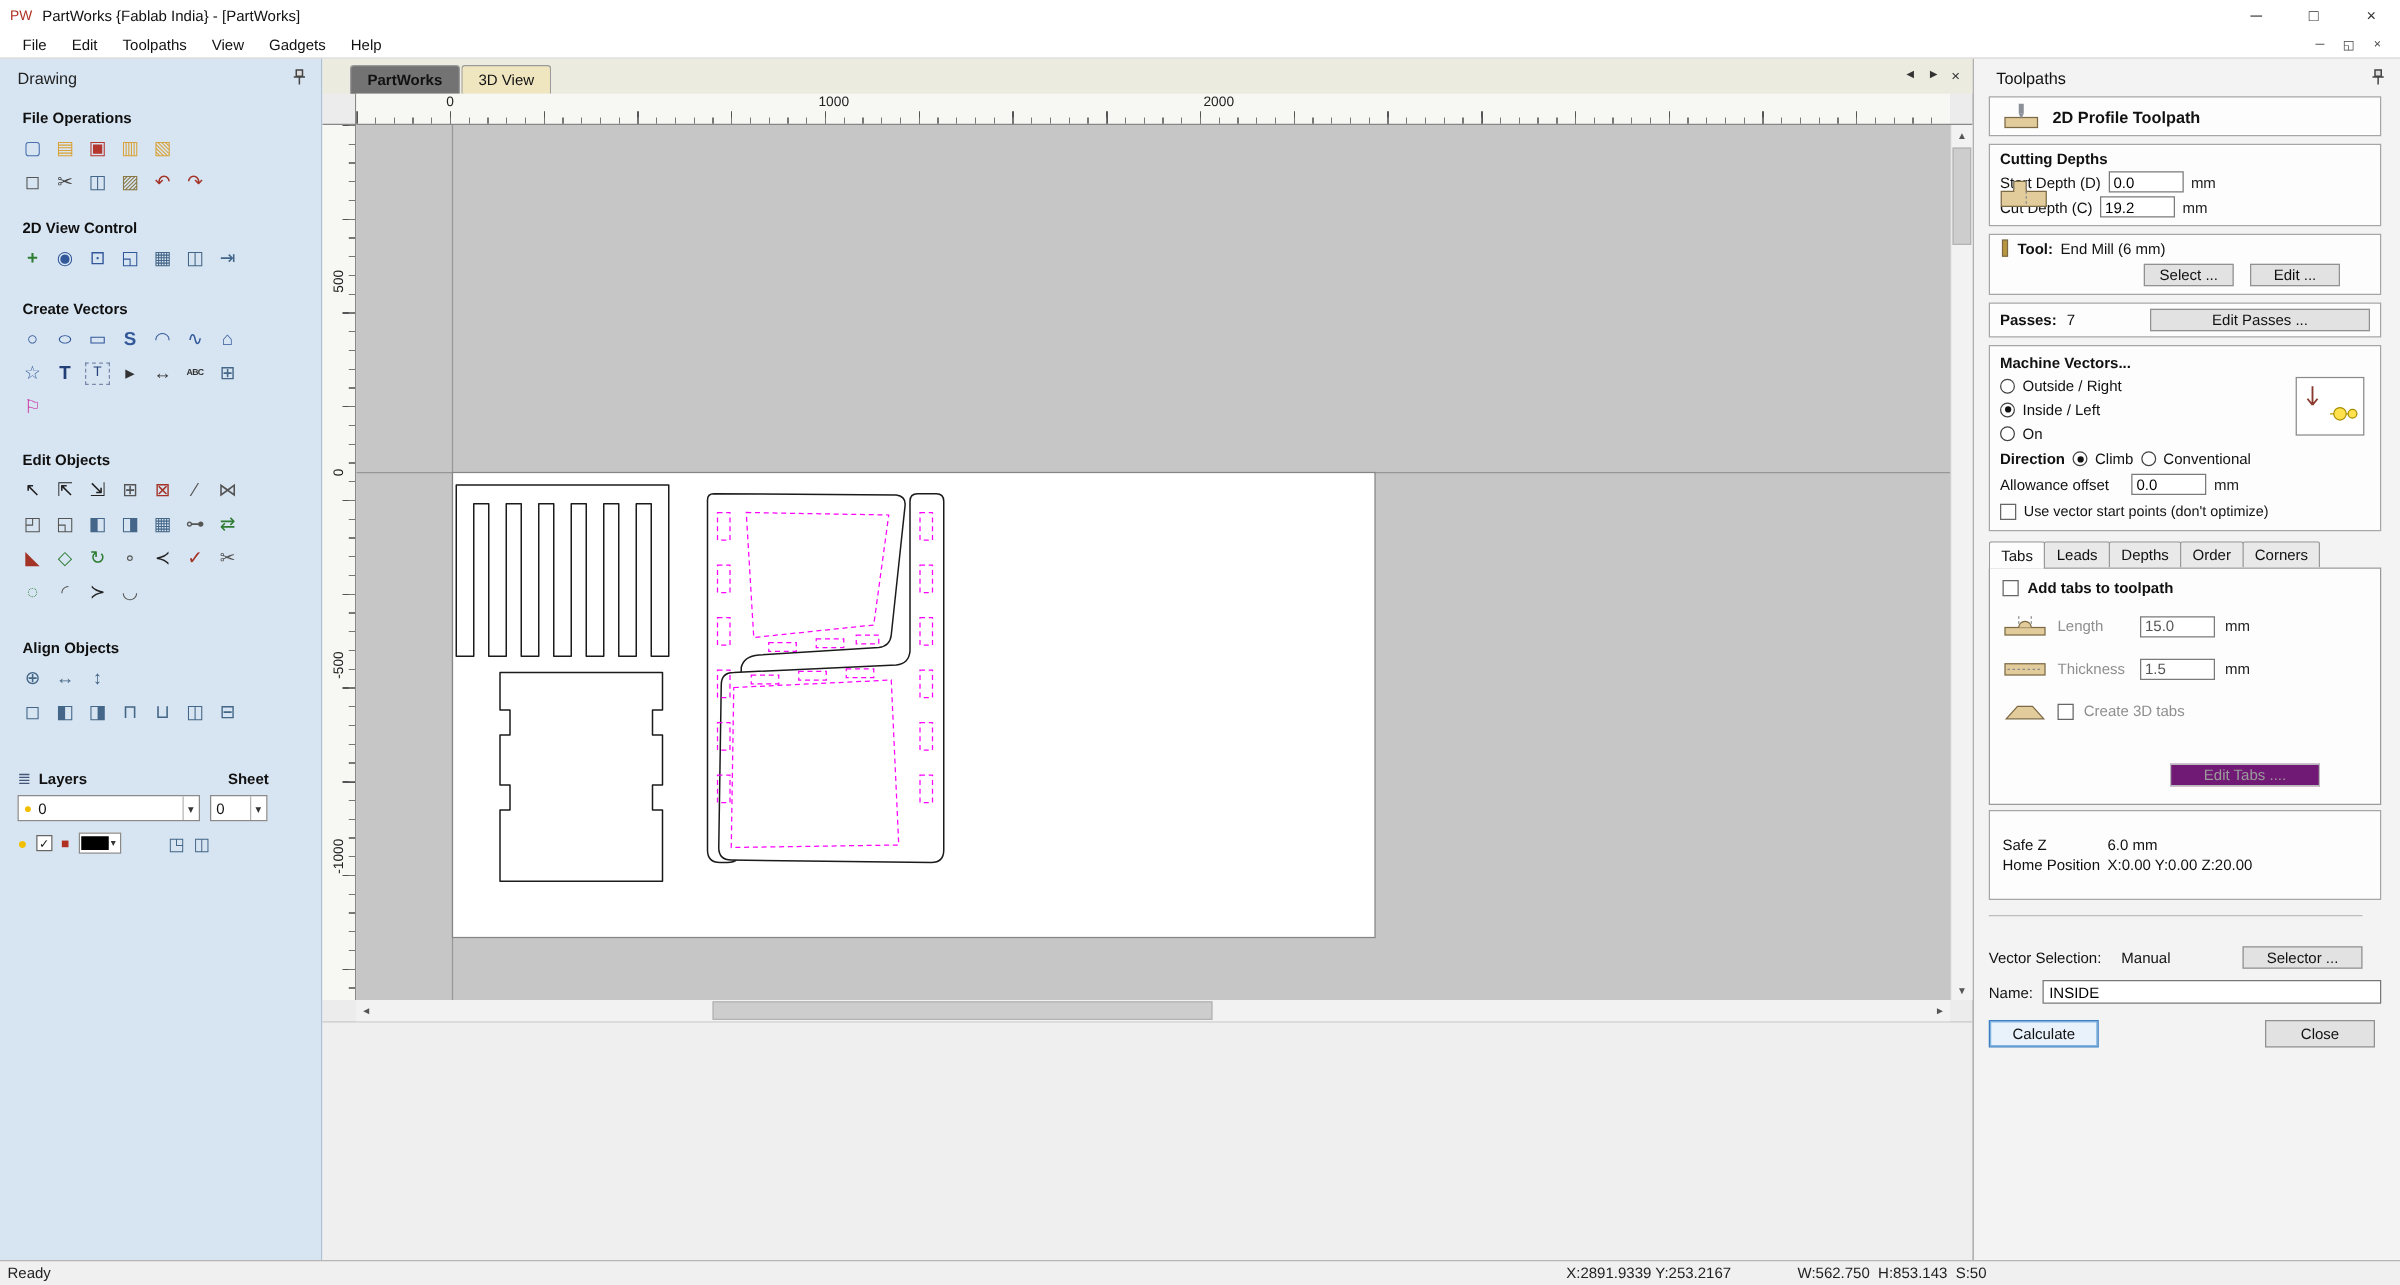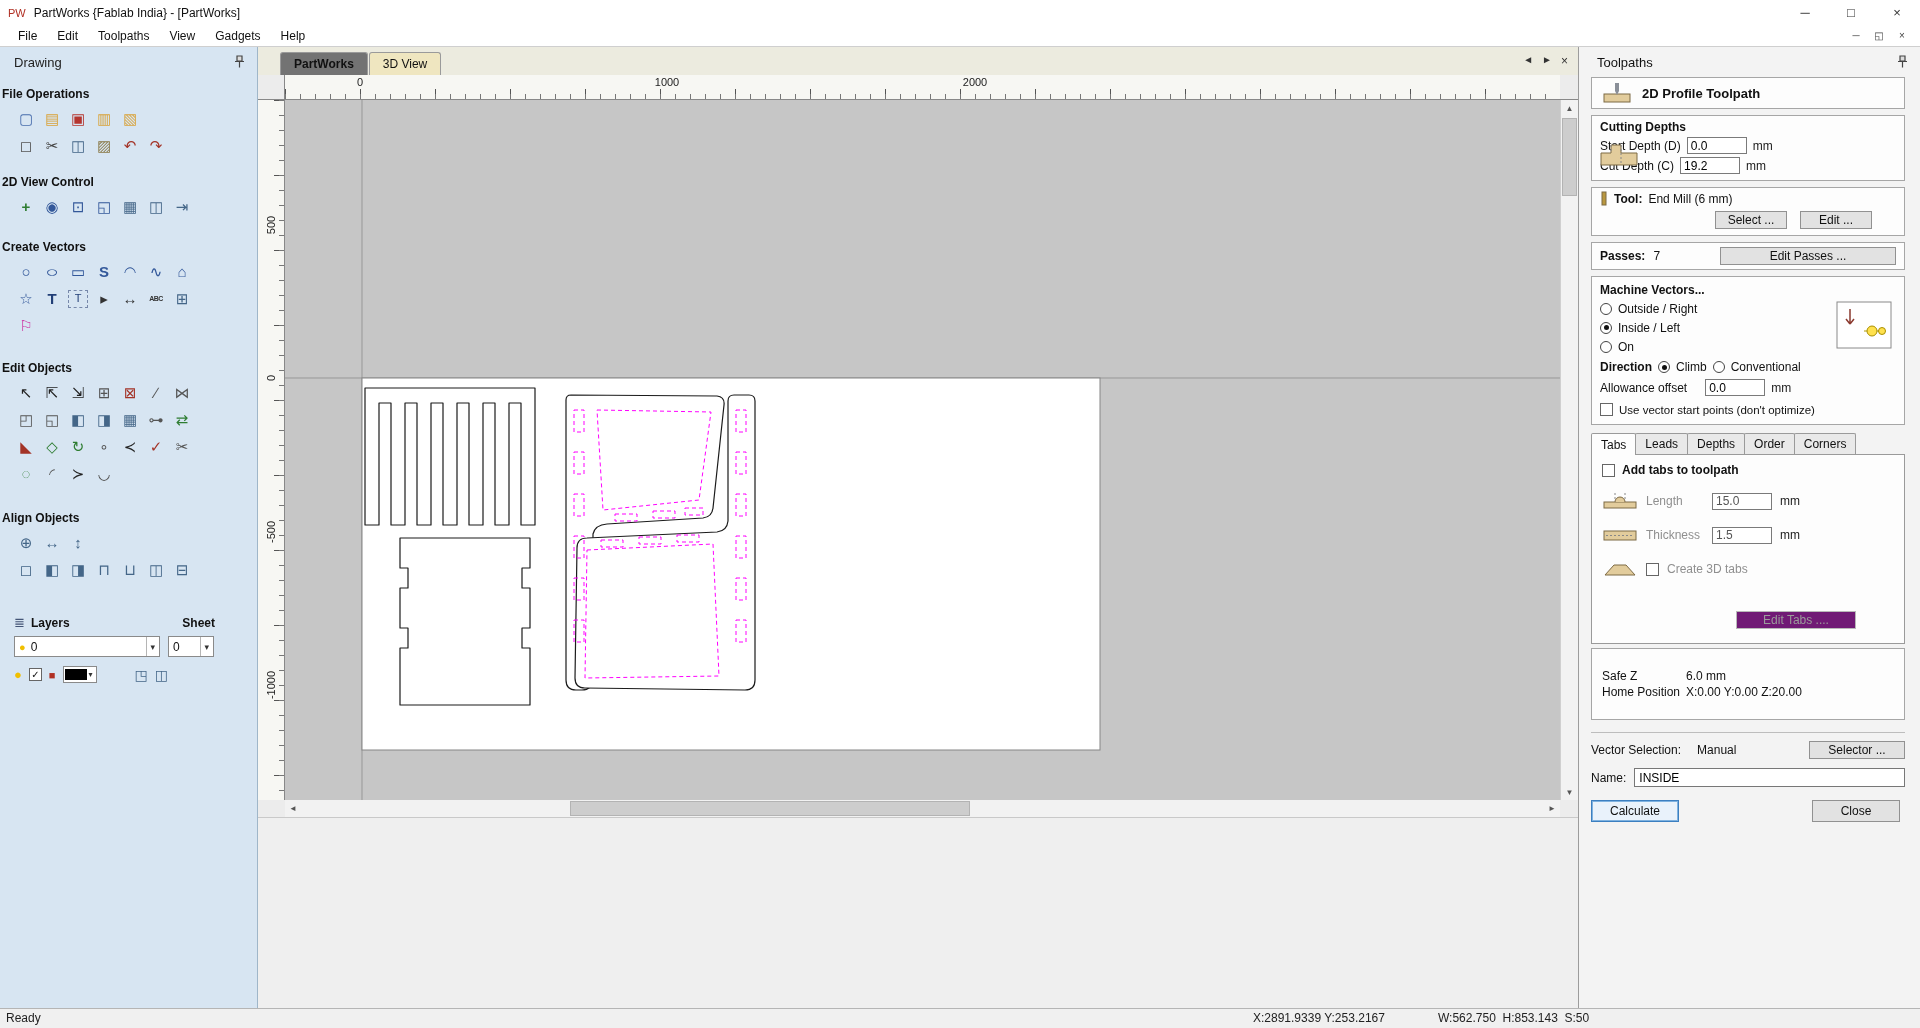--- a/index.html
+++ b/index.html
@@ -19,21 +19,21 @@
 .menu-item{padding:3px 10px;font-size:12px}
 .mdi-controls{margin-left:auto;display:flex;gap:3px;padding-right:8px}
 .mdi-btn{width:20px;text-align:center;font-size:10px;color:#444}
 
 .main{flex:1;display:flex;min-height:0}
 
 
 .left-panel{width:258px;background:#d7e5f2;display:flex;flex-direction:column;border-right:1px solid #9fb6c9;flex:none;overflow:hidden}
 .panel-header{height:30px;display:flex;align-items:center;padding:0 12px 0 14px;font-size:13px;color:#222;flex:none}
 .ph-title{flex:1}
-.sec-title{font-weight:bold;font-size:12px;padding-left:2px;color:#101010}
+.sec-title{font-weight:bold;font-size:12px;padding-left:18px;color:#101010}
 .mt4{margin-top:4px}.mt6{margin-top:6px}.mt10{margin-top:10px}
 .mt16{margin-top:16px}.mt20{margin-top:20px}.mt22{margin-top:22px}.mt24{margin-top:24px}
 .mt30{margin-top:30px}.mt32{margin-top:32px}
 .icon-row{display:flex;padding-left:13px;height:27px;align-items:center}
 .tbi{width:26px;height:24px;display:inline-flex;align-items:center;justify-content:center;font-size:15px;line-height:1;cursor:default}
 .tbi.bold{font-weight:bold}
 .tbi.squash{transform:scaleX(1.5)}
 .tbi.boxed{border:1px dashed #7788aa;font-size:11px;width:20px;height:18px;margin:0 3px}
 .tbi.tiny{font-size:7px;font-weight:bold;letter-spacing:-0.5px}
 .layers-head{display:flex;align-items:center;padding:0 14px;font-size:12px}
@@ -128,21 +128,21 @@
 .tp-tab.active{background:#fdfdfd;z-index:2;height:22px}
 .tp-panel{border:1px solid #9a9a9a;background:#fdfdfd;height:190px;padding:8px 10px;position:relative;margin-top:-1px}
 .tp-add{display:flex;align-items:center;gap:7px;font-weight:bold}
 .tabrow{display:flex;align-items:center;gap:8px;margin-top:14px;color:#8f8f8f}
 .tabrow .lab{width:58px}
 .tabrow input{color:#555}
 .edit-tabs-btn{position:absolute;right:48px;bottom:14px;width:120px;color:#9b9b9b;border-color:#b9b9b9;background:#701a75}
 .pos-box{padding:18px 10px;margin-top:4px}
 .pos-row{display:flex;margin:2px 0}
 .pos-lab{width:84px}
-.sel-row{margin:6px 15px 0 12px;padding-top:8px;border-top:1px solid #bdbdbd;display:flex;align-items:center}
+.sel-row{margin:6px 30px 0 12px;padding-top:24px;border-top:1px solid #bdbdbd;display:flex;align-items:center}
 .sel-mode{margin-left:16px}
 .selector{margin-left:auto;width:96px}
 .name-row{margin:9px 15px 0 12px;display:flex;align-items:center;gap:8px}
 .name-row input{flex:1;height:19px;border:1px solid #777;padding:0 4px;font-size:12px;font-family:inherit}
 .actions{margin:13px 20px 0 12px;display:flex;justify-content:space-between}
 .calc{width:88px;height:22px;border:1px solid #3c7fc0;box-shadow:inset 0 0 0 1px #7fb2e0;background:#e9f2fb}
 .close-b{width:88px;height:22px}
 
 
 .statusbar{height:20px;background:#f0f0f0;border-top:1px solid #b5b5b5;position:relative;font-size:12px;color:#222;flex:none}

